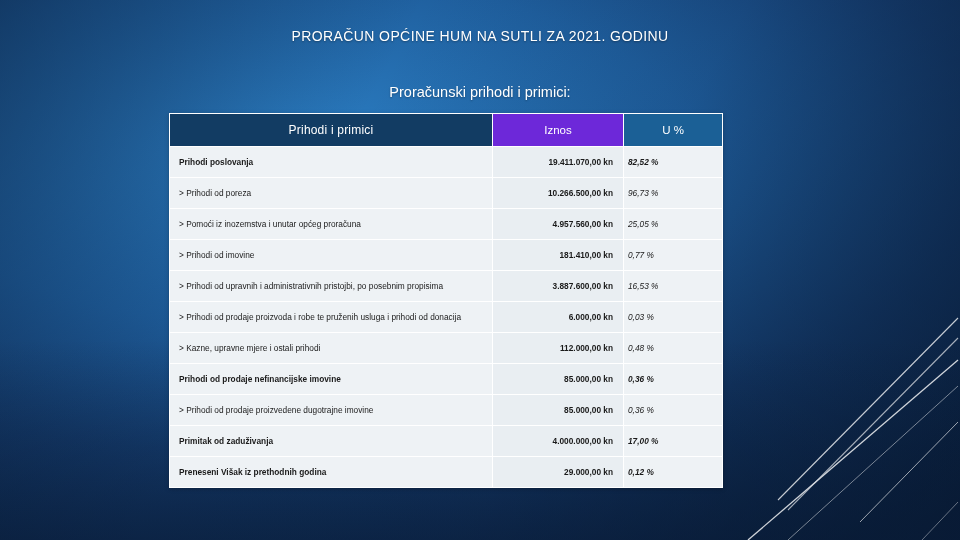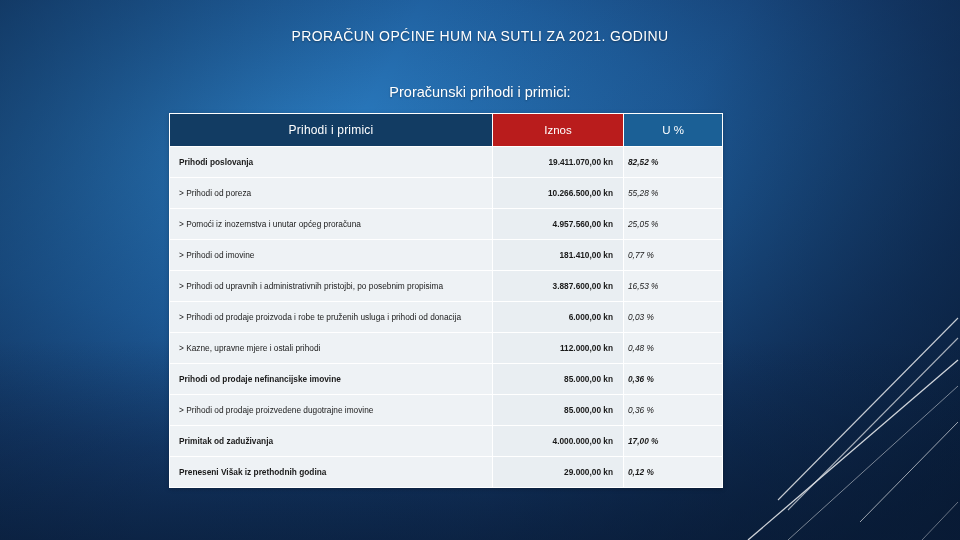--- a/index.html
+++ b/index.html
@@ -95,21 +95,21 @@
     font-size: 12px;
     text-align: center;
     letter-spacing: 0.2px;
   }
   #budget-table thead th.h-amt,
   #budget-table thead th.h-pct {
     font-size: 11.5px;
     text-align: center;
     background: #1a5c92;
   }
-  #budget-table thead th.h-amt { background: #b91c1c; }
+  #budget-table thead th.h-amt { background: #6d28d9; }
   #budget-table thead th.h-pct { background: #1b6096; }
 
   
   #budget-table tbody tr { height: 31px; }
   #budget-table tbody td.cell-name {
     background: #eef2f5;
     padding: 5px 8px 5px 9px;
     text-align: left;
     line-height: 1.25;
   }
@@ -177,21 +177,21 @@
   </thead>
   <tbody id="table-body">
       <tr class="bold">
         <td class="cell-name">Prihodi poslovanja</td>
         <td class="cell-amt">19.411.070,00 kn</td>
         <td class="cell-pct">82,52 %</td>
       </tr>
       <tr>
         <td class="cell-name">&gt; Prihodi od poreza</td>
         <td class="cell-amt">10.266.500,00 kn</td>
-        <td class="cell-pct">55,28 %</td>
+        <td class="cell-pct">96,73 %</td>
       </tr>
       <tr>
         <td class="cell-name">&gt; Pomoći iz inozemstva i unutar općeg proračuna</td>
         <td class="cell-amt">4.957.560,00 kn</td>
         <td class="cell-pct">25,05 %</td>
       </tr>
       <tr>
         <td class="cell-name">&gt; Prihodi od imovine</td>
         <td class="cell-amt">181.410,00 kn</td>
         <td class="cell-pct">0,77 %</td>

